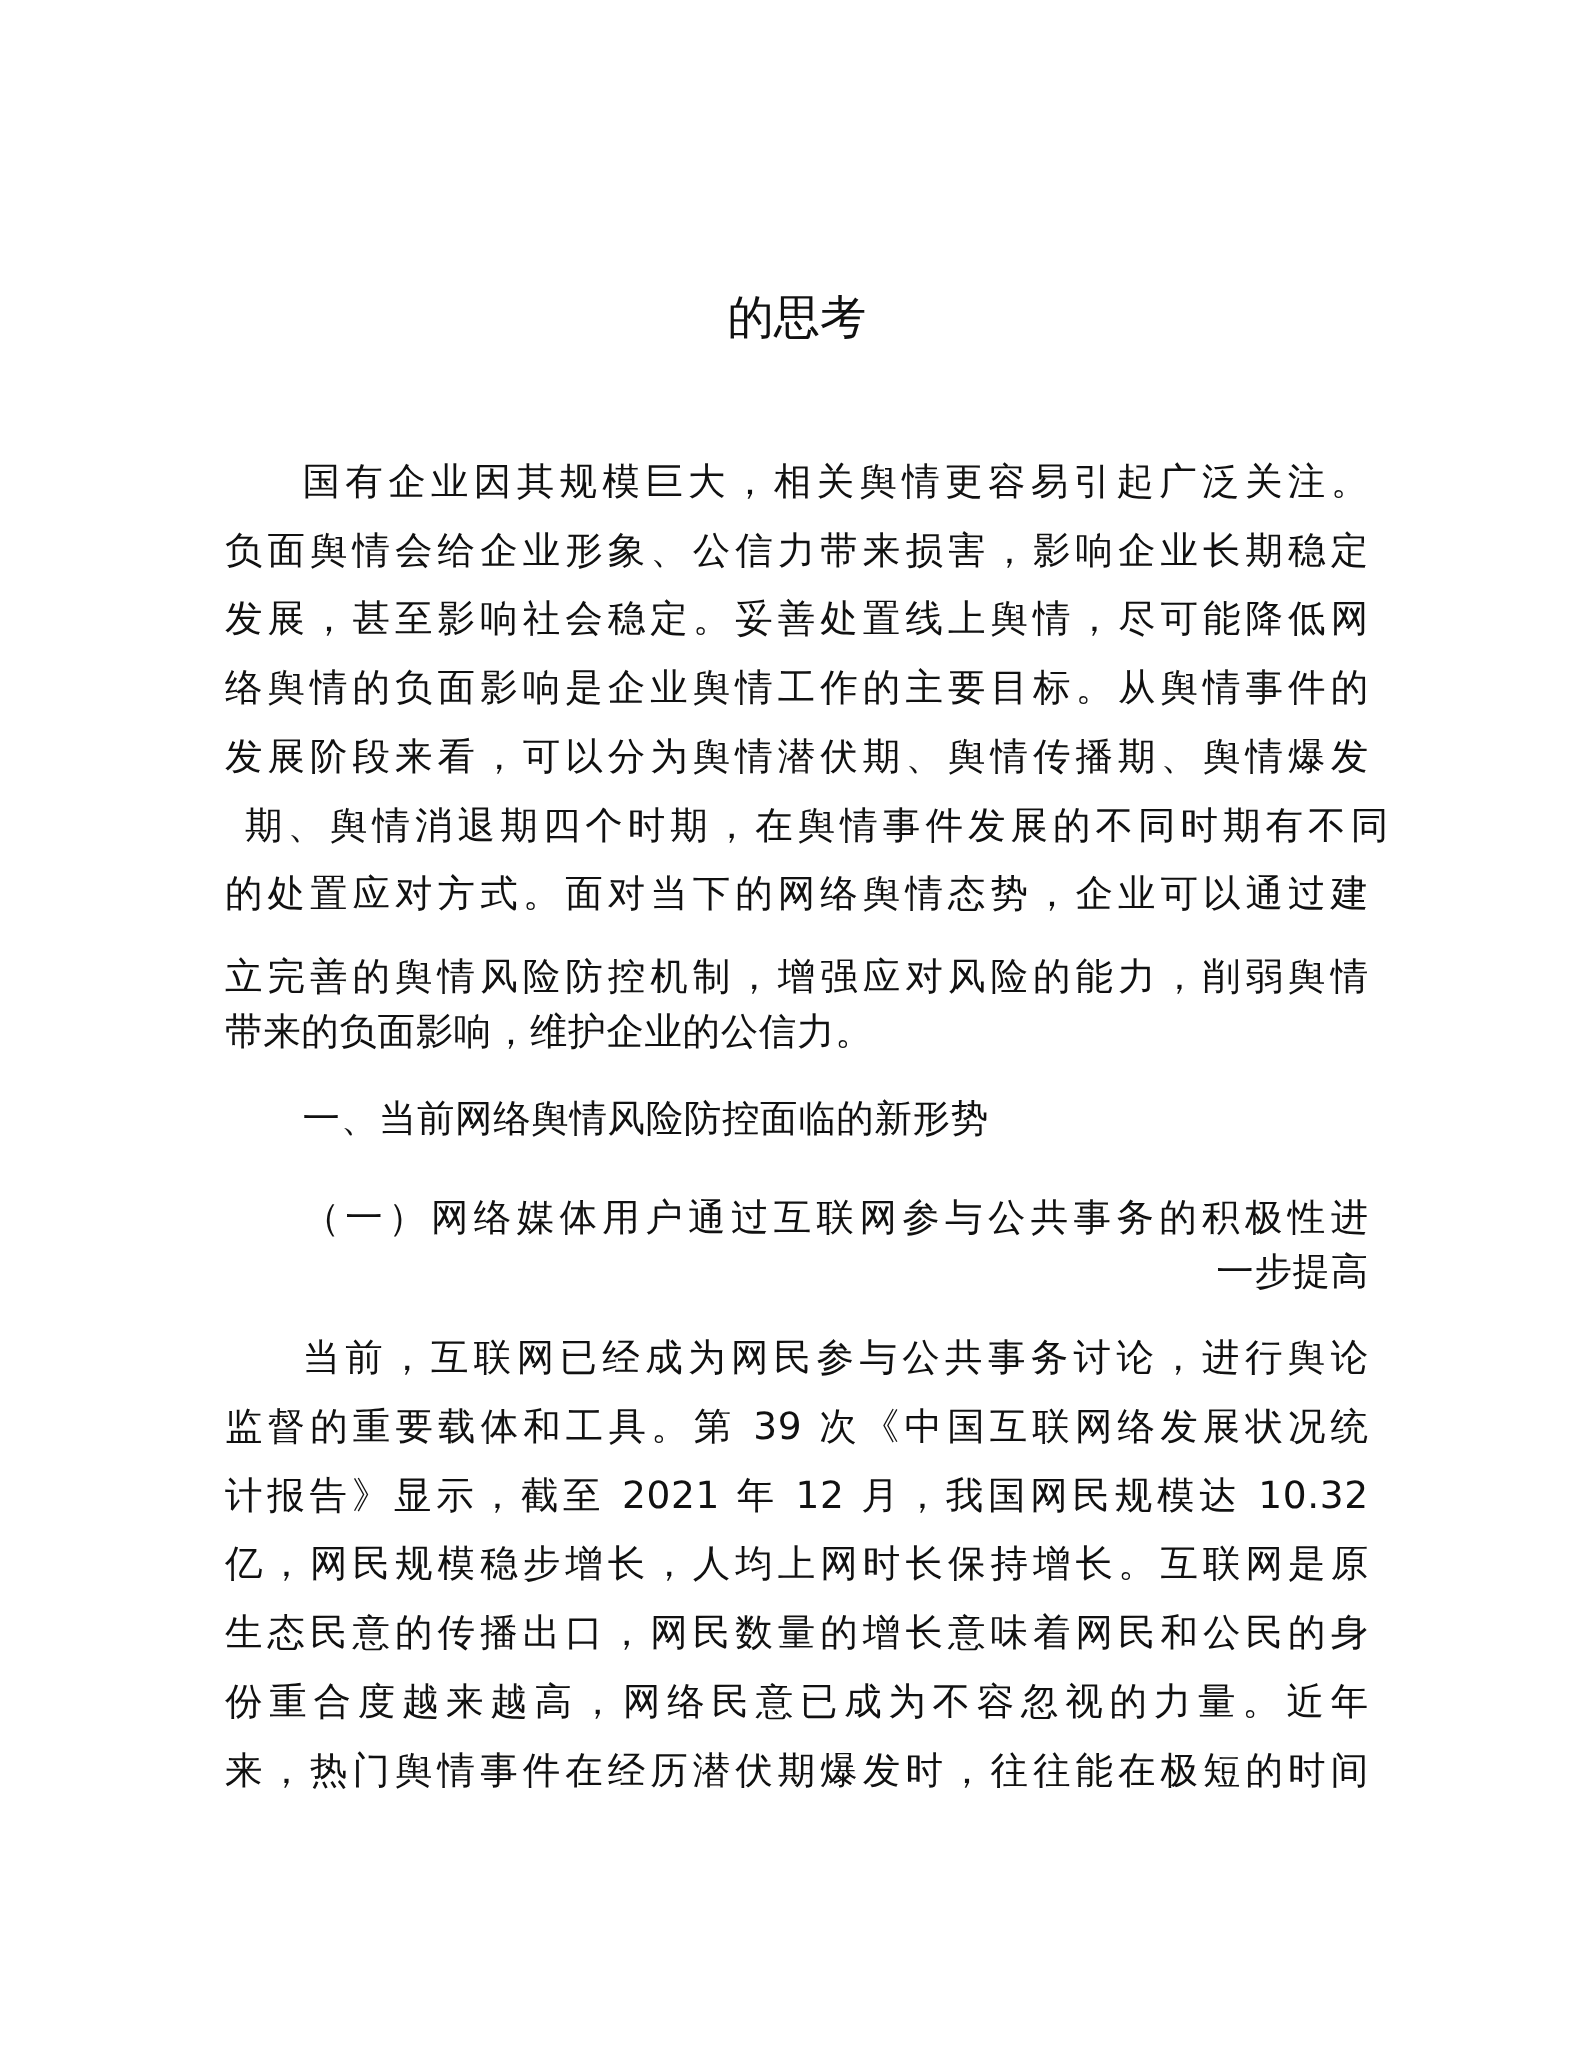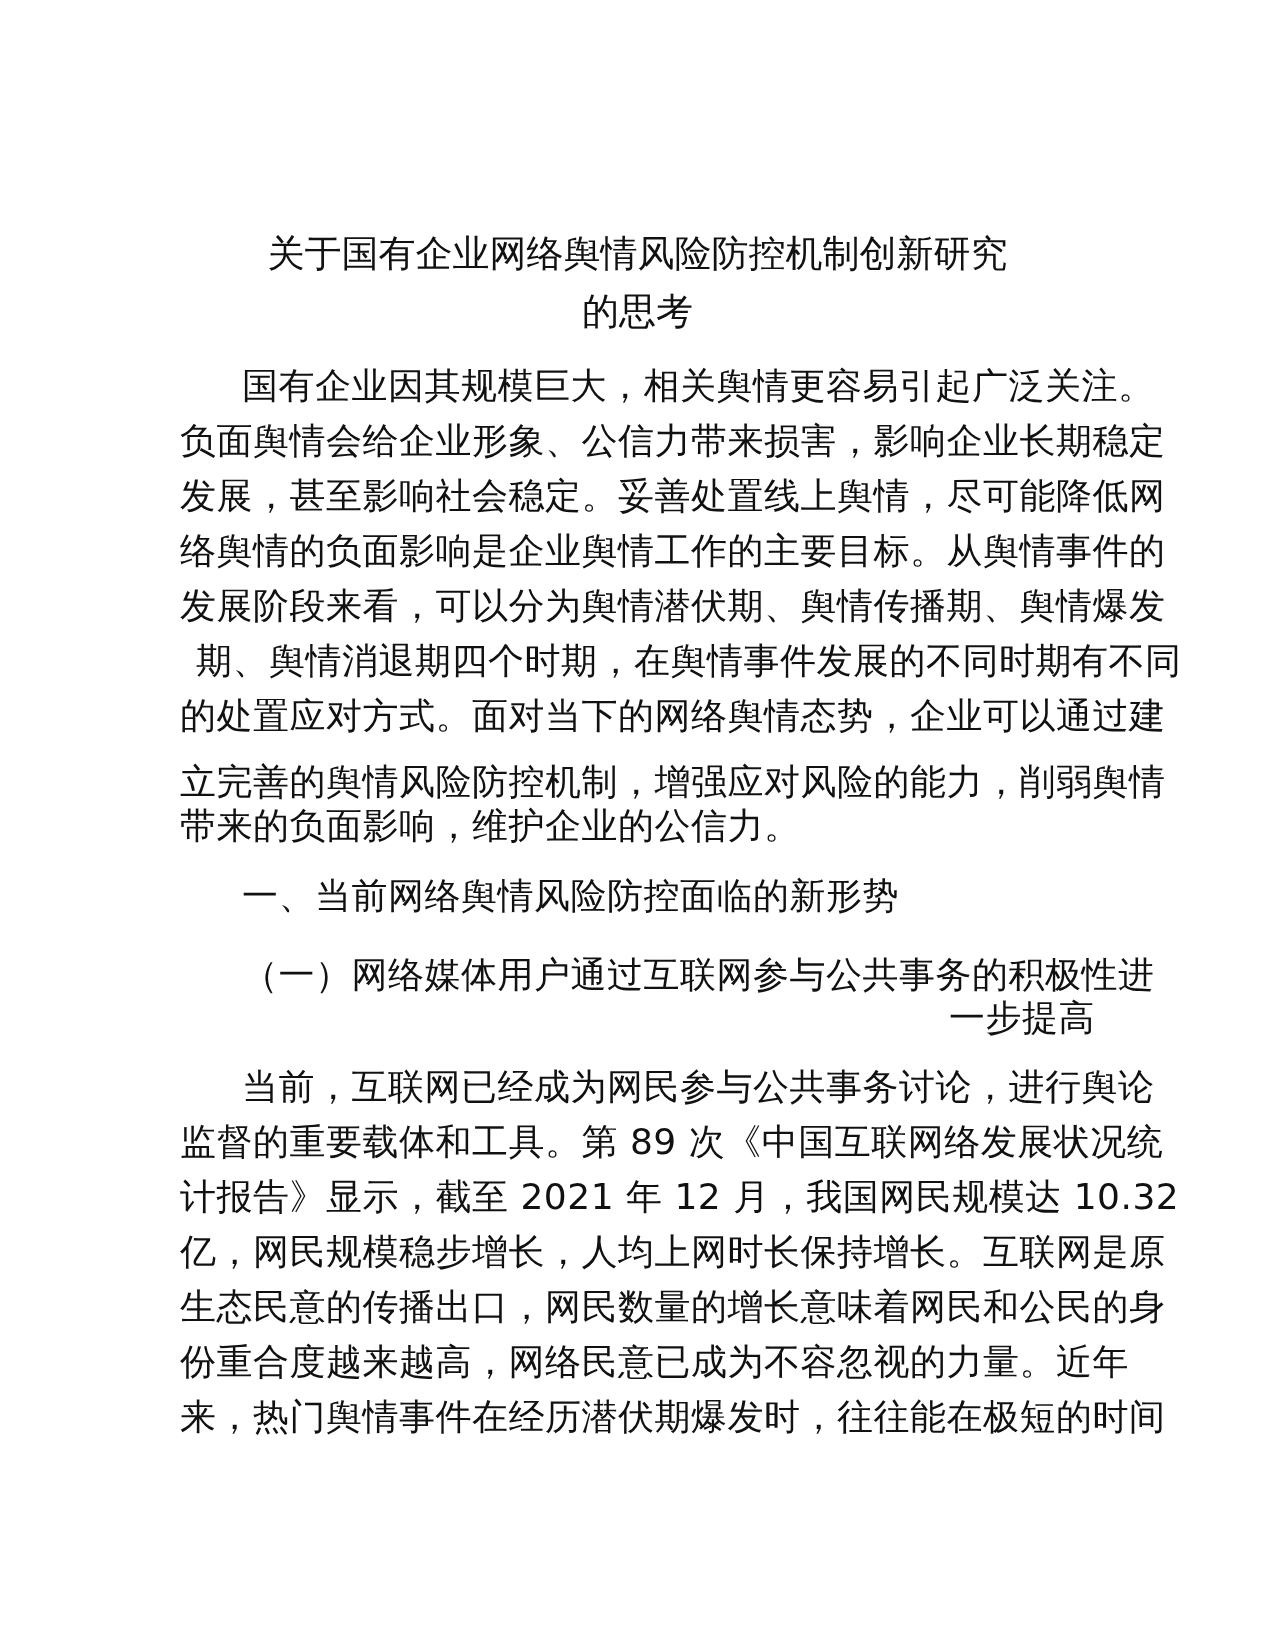--- a/index.html
+++ b/index.html
@@ -1,46 +1,45 @@
 <!DOCTYPE html>
 <html><head>
 <meta charset="utf-8">
 <style>
   html, body { margin: 0; padding: 0; background: #ffffff; }
   body { width: 1275px; height: 1650px; position: relative; overflow: hidden;
          font-family: "DejaVu Sans", sans-serif; color: #111; }
   .page { position: absolute; left: 0; top: 0; width: 1275px; height: 1650px; }
   .title { position: absolute; left: 180px; width: 915px; text-align: center;
            font-size: 37px; line-height: 58px; top: 225px; }
-  .line { position: absolute; left: 180px; width: 915px; font-size: 36px;
+  .line { position: absolute; left: 180px; width: 915px; font-size: 30px;
           white-space: nowrap; letter-spacing: 0.5px; line-height: 40px; }
   .justify { text-align: justify; text-align-last: justify; }
 </style>
 </head>
 <body>
 
 <div class="page">
   <div class="title">
-    <div>关于国有企业网络舆情风险防控机制创新研究</div>
     <div>的思考</div>
   </div>
   <div id="body-lines">
       <div class="line justify" style="top: 366px; left: 242px; width: 853px;">国有企业因其规模巨大，相关舆情更容易引起广泛关注。</div>
       <div class="line justify" style="top: 421px;">负面舆情会给企业形象、公信力带来损害，影响企业长期稳定</div>
       <div class="line justify" style="top: 476px;">发展，甚至影响社会稳定。妥善处置线上舆情，尽可能降低网</div>
       <div class="line justify" style="top: 531px;">络舆情的负面影响是企业舆情工作的主要目标。从舆情事件的</div>
       <div class="line justify" style="top: 586px;">发展阶段来看，可以分为舆情潜伏期、舆情传播期、舆情爆发</div>
       <div class="line justify" style="top: 641px; margin-left: 16px;">期、舆情消退期四个时期，在舆情事件发展的不同时期有不同</div>
       <div class="line justify" style="top: 696px;">的处置应对方式。面对当下的网络舆情态势，企业可以通过建</div>
       <div class="line justify" style="top: 751px; margin-top: 11px;">立完善的舆情风险防控机制，增强应对风险的能力，削弱舆情</div>
       <div class="line" style="top: 806px;">带来的负面影响，维护企业的公信力。</div>
       <div class="line" style="top: 876px; left: 242px; width: 853px;">一、当前网络舆情风险防控面临的新形势</div>
       <div class="line justify" style="top: 943px; left: 242px; width: 853px; margin-top: 12px;">（一）网络媒体用户通过互联网参与公共事务的积极性进</div>
       <div class="line" style="top: 998px; text-align: right;">一步提高</div>
       <div class="line justify" style="top: 1067px; left: 242px; width: 853px;">当前，互联网已经成为网民参与公共事务讨论，进行舆论</div>
-      <div class="line justify" style="top: 1122px;">监督的重要载体和工具。第 89 次《中国互联网络发展状况统</div>
+      <div class="line justify" style="top: 1122px;">监督的重要载体和工具。第 39 次《中国互联网络发展状况统</div>
       <div class="line justify" style="top: 1177px;">计报告》显示，截至 2021 年 12 月，我国网民规模达 10.32</div>
       <div class="line justify" style="top: 1232px;">亿，网民规模稳步增长，人均上网时长保持增长。互联网是原</div>
       <div class="line justify" style="top: 1287px;">生态民意的传播出口，网民数量的增长意味着网民和公民的身</div>
       <div class="line justify" style="top: 1342px;">份重合度越来越高，网络民意已成为不容忽视的力量。近年</div>
       <div class="line justify" style="top: 1397px;">来，热门舆情事件在经历潜伏期爆发时，往往能在极短的时间</div>
     </div>
 </div>
 
 </body></html>

